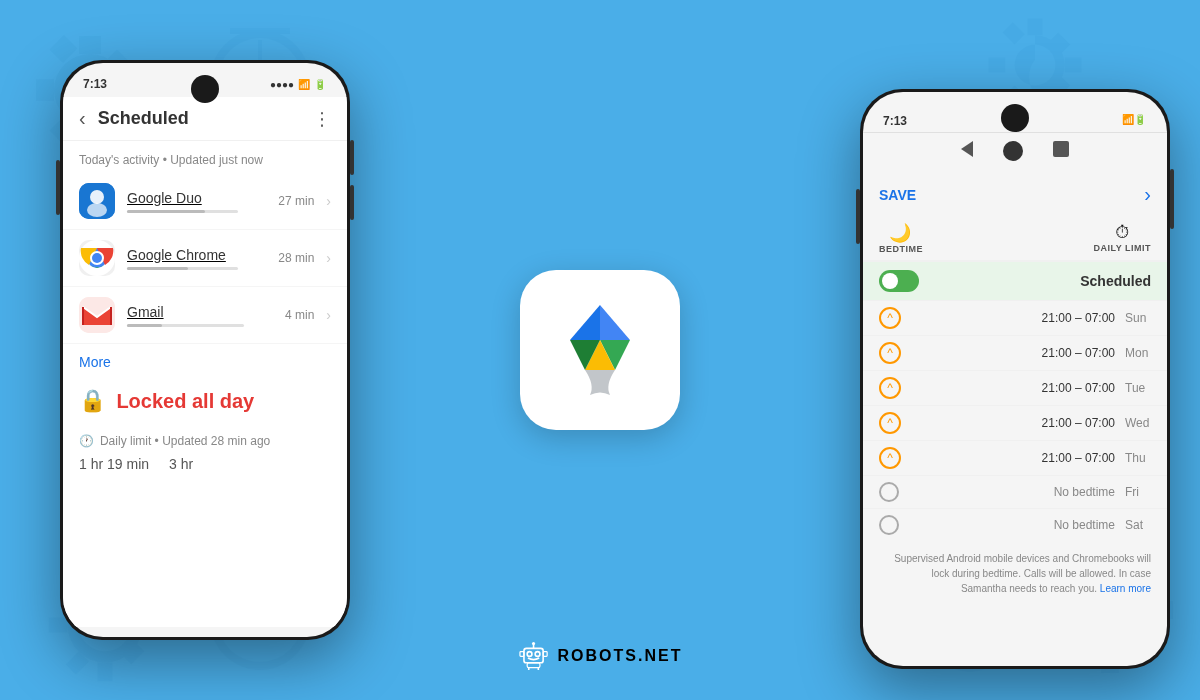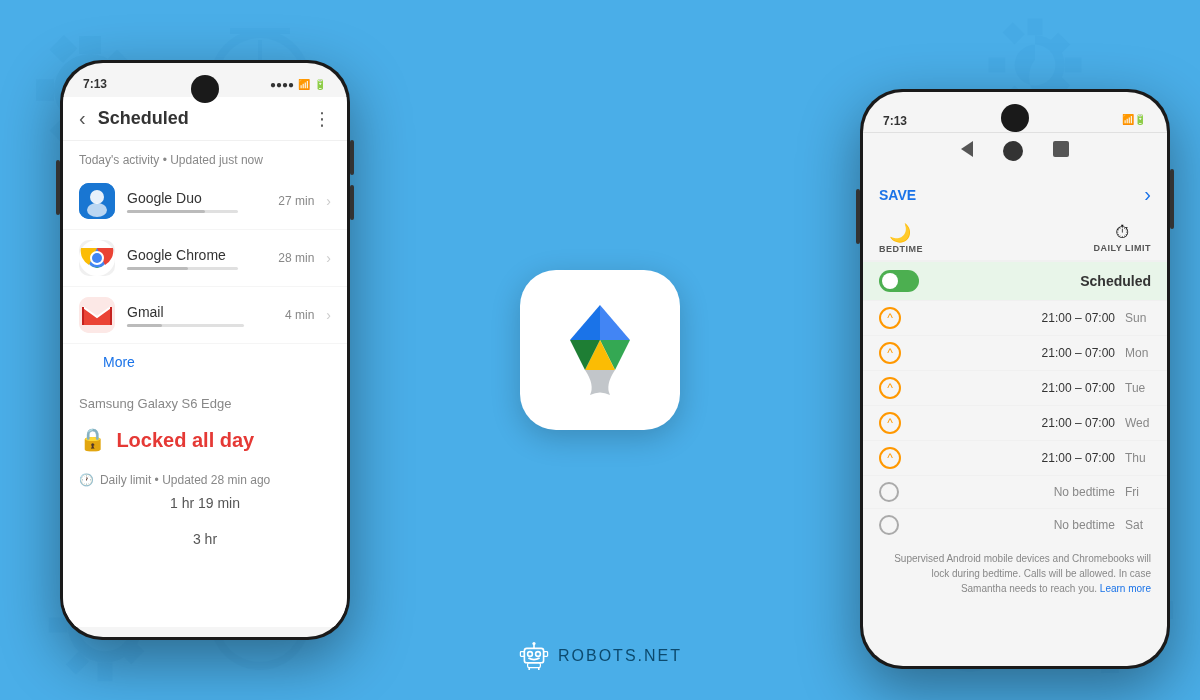--- a/index.html
+++ b/index.html
@@ -21,22 +21,22 @@
 
     
     .robots-logo {
       position: absolute;
       bottom: 30px;
       left: 50%;
       transform: translateX(-50%);
       display: flex;
       align-items: center;
       gap: 8px;
-      color: #0c4a6e;
-      font-weight: 400;
+      color: #000000;
+      font-weight: 700;
       font-size: 16px;
       letter-spacing: 2px;
     }
     .robots-icon {
       width: 32px;
       height: 28px;
       fill: white;
     }
 
     
@@ -155,20 +155,21 @@
       width: 36px;
       height: 36px;
       border-radius: 8px;
       display: flex;
       align-items: center;
       justify-content: center;
       font-size: 20px;
     }
     .app-info {
       flex: 1;
+      text-decoration: underline;
     }
     .app-name {
       font-size: 14px;
       font-weight: 500;
       color: #333;
     }
     .app-bar {
       height: 3px;
       background: #e0e0e0;
       border-radius: 2px;
@@ -187,21 +188,20 @@
     .app-chevron {
       color: #ccc;
       font-size: 14px;
     }
 
     .more-link {
       padding: 10px 16px;
       color: #1a73e8;
       font-size: 14px;
       font-weight: 500;
-      margin-left: 24px;
     }
 
     .device-section {
       padding: 16px 16px 8px;
       font-size: 13px;
       color: #888;
     }
 
     .locked-section {
       padding: 8px 16px;
@@ -235,21 +235,20 @@
       font-size: 12px;
       color: #888;
     }
     .time-row {
       display: flex;
       align-items: center;
       padding: 4px 16px;
       gap: 20px;
       font-size: 14px;
       color: #555;
-      flex-direction: column;
     }
 
     
     .phone-right {
       position: absolute;
       right: 30px;
       top: 50%;
       transform: translateY(-45%);
       width: 310px;
       height: 580px;
@@ -433,21 +432,20 @@
             <div class="app-bar">
               <div class="app-bar-fill" style="width:30%;"></div>
             </div>
           </div>
           <span class="app-time">4 min</span>
           <span class="app-chevron">›</span>
         </div>
 
         <div class="more-link">More</div>
 
-        <div class="device-section">Samsung Galaxy S6 Edge</div>
 
         <div class="locked-section">
           <div class="locked-row">
             <span class="lock-icon-red">🔒</span>
             <span class="locked-text">Locked all day</span>
           </div>
         </div>
 
         <div class="daily-limit-row">
           <span>🕐</span>

